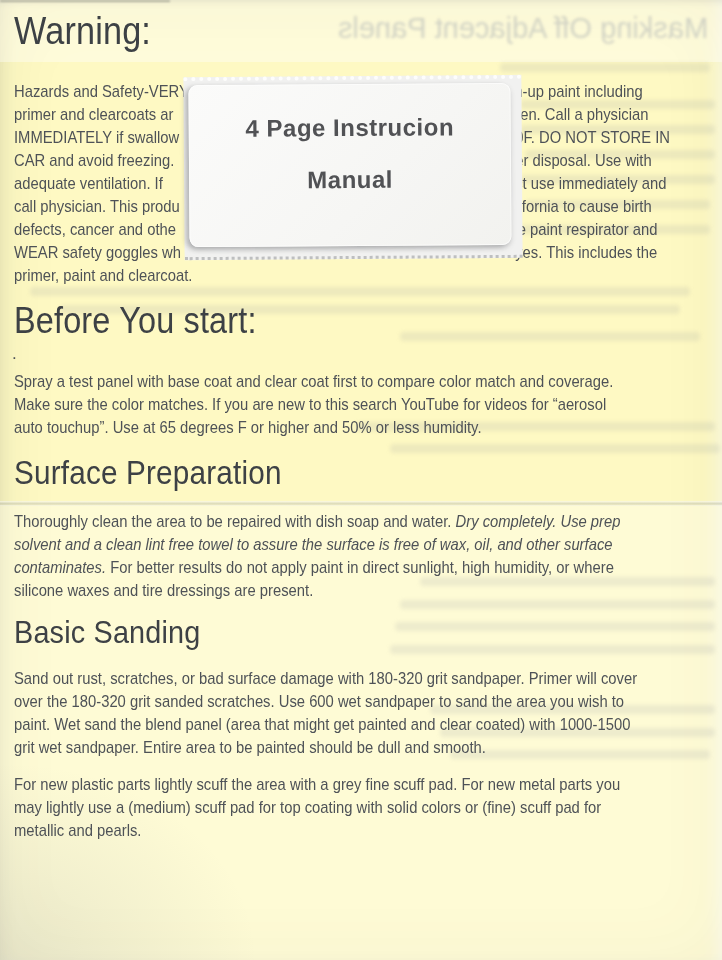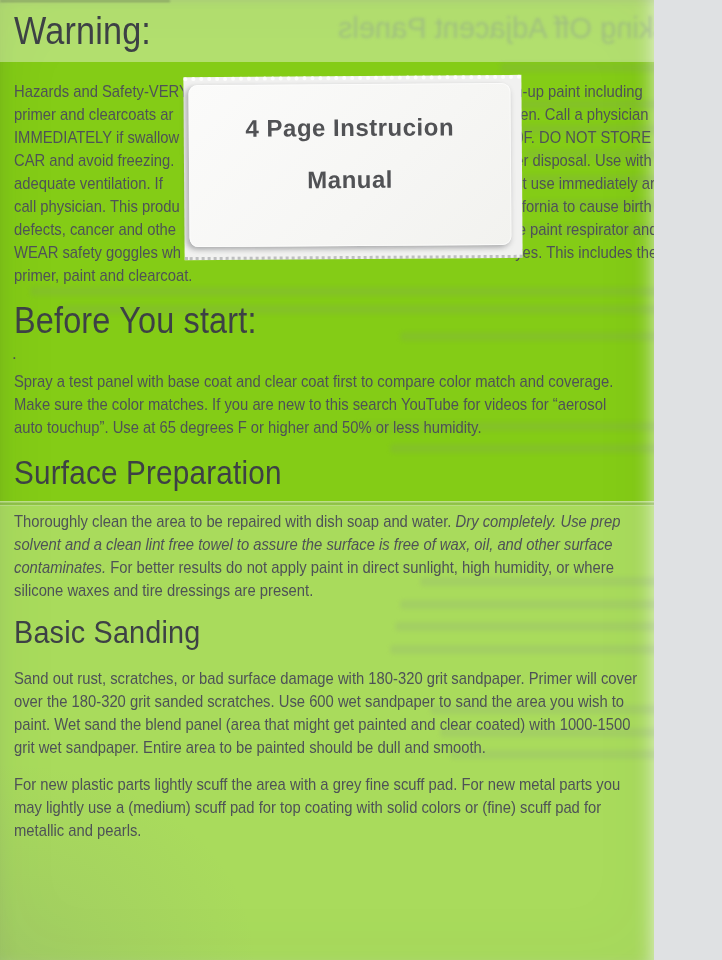--- a/index.html
+++ b/index.html
@@ -1,17 +1,17 @@
 <!DOCTYPE html>
 <html><head>
 <meta charset="utf-8">
 <style>
   html,body{margin:0;padding:0;}
   body{width:722px;height:960px;font-family:"Liberation Sans",sans-serif;background:#dfe1e3;}
-  .page{position:relative;width:654px;height:960px;background:#84cc16;overflow:hidden;
+  .page{position:relative;width:722px;height:960px;background:#fef9c3;overflow:hidden;
         box-shadow:inset 0 0 70px rgba(40,45,55,0.06), inset 10px 0 18px -10px rgba(40,45,55,0.12),
                    inset 0 8px 10px -8px rgba(30,30,35,0.18), inset -14px 0 20px -14px rgba(255,255,255,0.8);}
   .band-top{position:absolute;left:0;top:0;width:722px;height:62px;background:rgba(255,255,255,0.38);}
   .band-bottom{position:absolute;left:0;top:505px;width:722px;height:455px;background:rgba(255,255,255,0.30);}
   .corner-shade{position:absolute;left:0;top:760px;width:260px;height:200px;
         background:radial-gradient(ellipse at 0% 100%, rgba(120,126,134,0.16), rgba(120,126,134,0) 70%);}
   .edge-top{position:absolute;top:0;left:0;width:170px;height:2px;background:rgba(60,62,66,0.35);filter:blur(1px);}
 
   .h{position:absolute;left:14px;color:#3d4145;font-weight:400;transform:scaleX(0.90);transform-origin:0 0;white-space:nowrap;letter-spacing:0.2px;}
   .tl{position:absolute;left:14px;white-space:nowrap;font-size:17px;color:#4e5257;transform:scaleX(0.87);transform-origin:0 0;}

